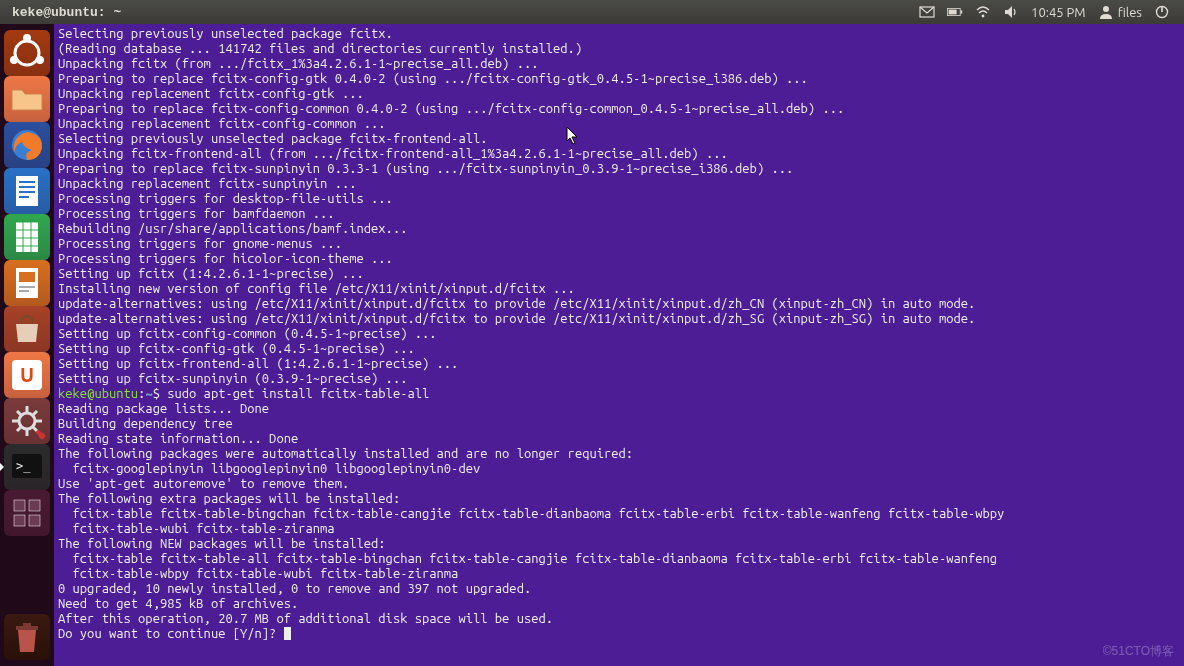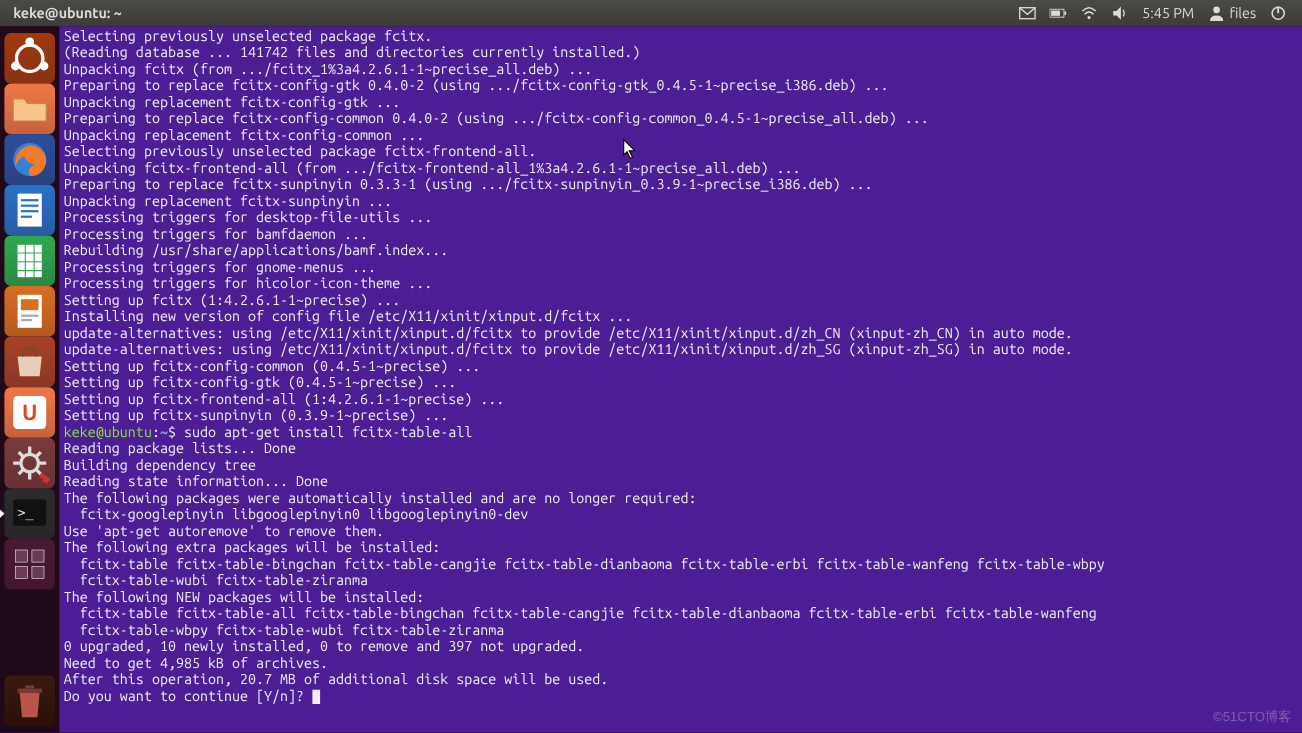--- a/index.html
+++ b/index.html
@@ -14,21 +14,21 @@
 .topbar {
   height: 24px;
   background: linear-gradient(#4a4a46, #3c3b37);
   display: flex;
   align-items: center;
   color: #dfdbd2;
   font-family: Ubuntu, sans-serif;
   font-size: 13px;
   padding: 0 8px;
 }
-.topbar .title { font-weight: 700; margin-left: 4px; }
+.topbar .title { font-weight: 700; margin-left: 4px; font-family: Liberation Mono, monospace; }
 .topbar .spacer { flex: 1; }
 .topbar .ind { margin: 0 6px; display: inline-flex; align-items: center; }
 .topbar svg { width: 16px; height: 16px; }
 .launcher {
   position: absolute;
   left: 0; top: 24px;
   width: 54px;
   height: 642px;
   background: rgba(30,10,25,0.85);
   display: flex; flex-direction: column;
@@ -98,21 +98,21 @@
         <path d="M4 9 Q8 5 12 9" fill="none" stroke="#dfdbd2" stroke-width="1.4"></path>
         <circle cx="8" cy="12" r="1.4" fill="#dfdbd2"></circle>
       </svg>
   </span>
   <span class="ind">
     <svg viewBox="0 0 16 16">
         <path d="M2 6 L5 6 L9 2 L9 14 L5 10 L2 10 Z" fill="#dfdbd2"></path>
         <path d="M11 5 Q13 8 11 11" fill="none" stroke="#dfdbd2" stroke-width="1.2"></path>
       </svg>
   </span>
-  <span class="ind">5:45 PM</span>
+  <span class="ind">10:45 PM</span>
   <span class="ind">
     <svg viewBox="0 0 16 16" style="margin-right:4px">
         <circle cx="8" cy="5" r="3" fill="#dfdbd2"></circle>
         <path d="M2 15 Q2 10 8 10 Q14 10 14 15 Z" fill="#dfdbd2"></path>
       </svg>
     <span>files</span>
   </span>
   <span class="ind">
     <svg viewBox="0 0 16 16">
         <circle cx="8" cy="8" r="5.5" fill="none" stroke="#dfdbd2" stroke-width="1.4"></circle>

